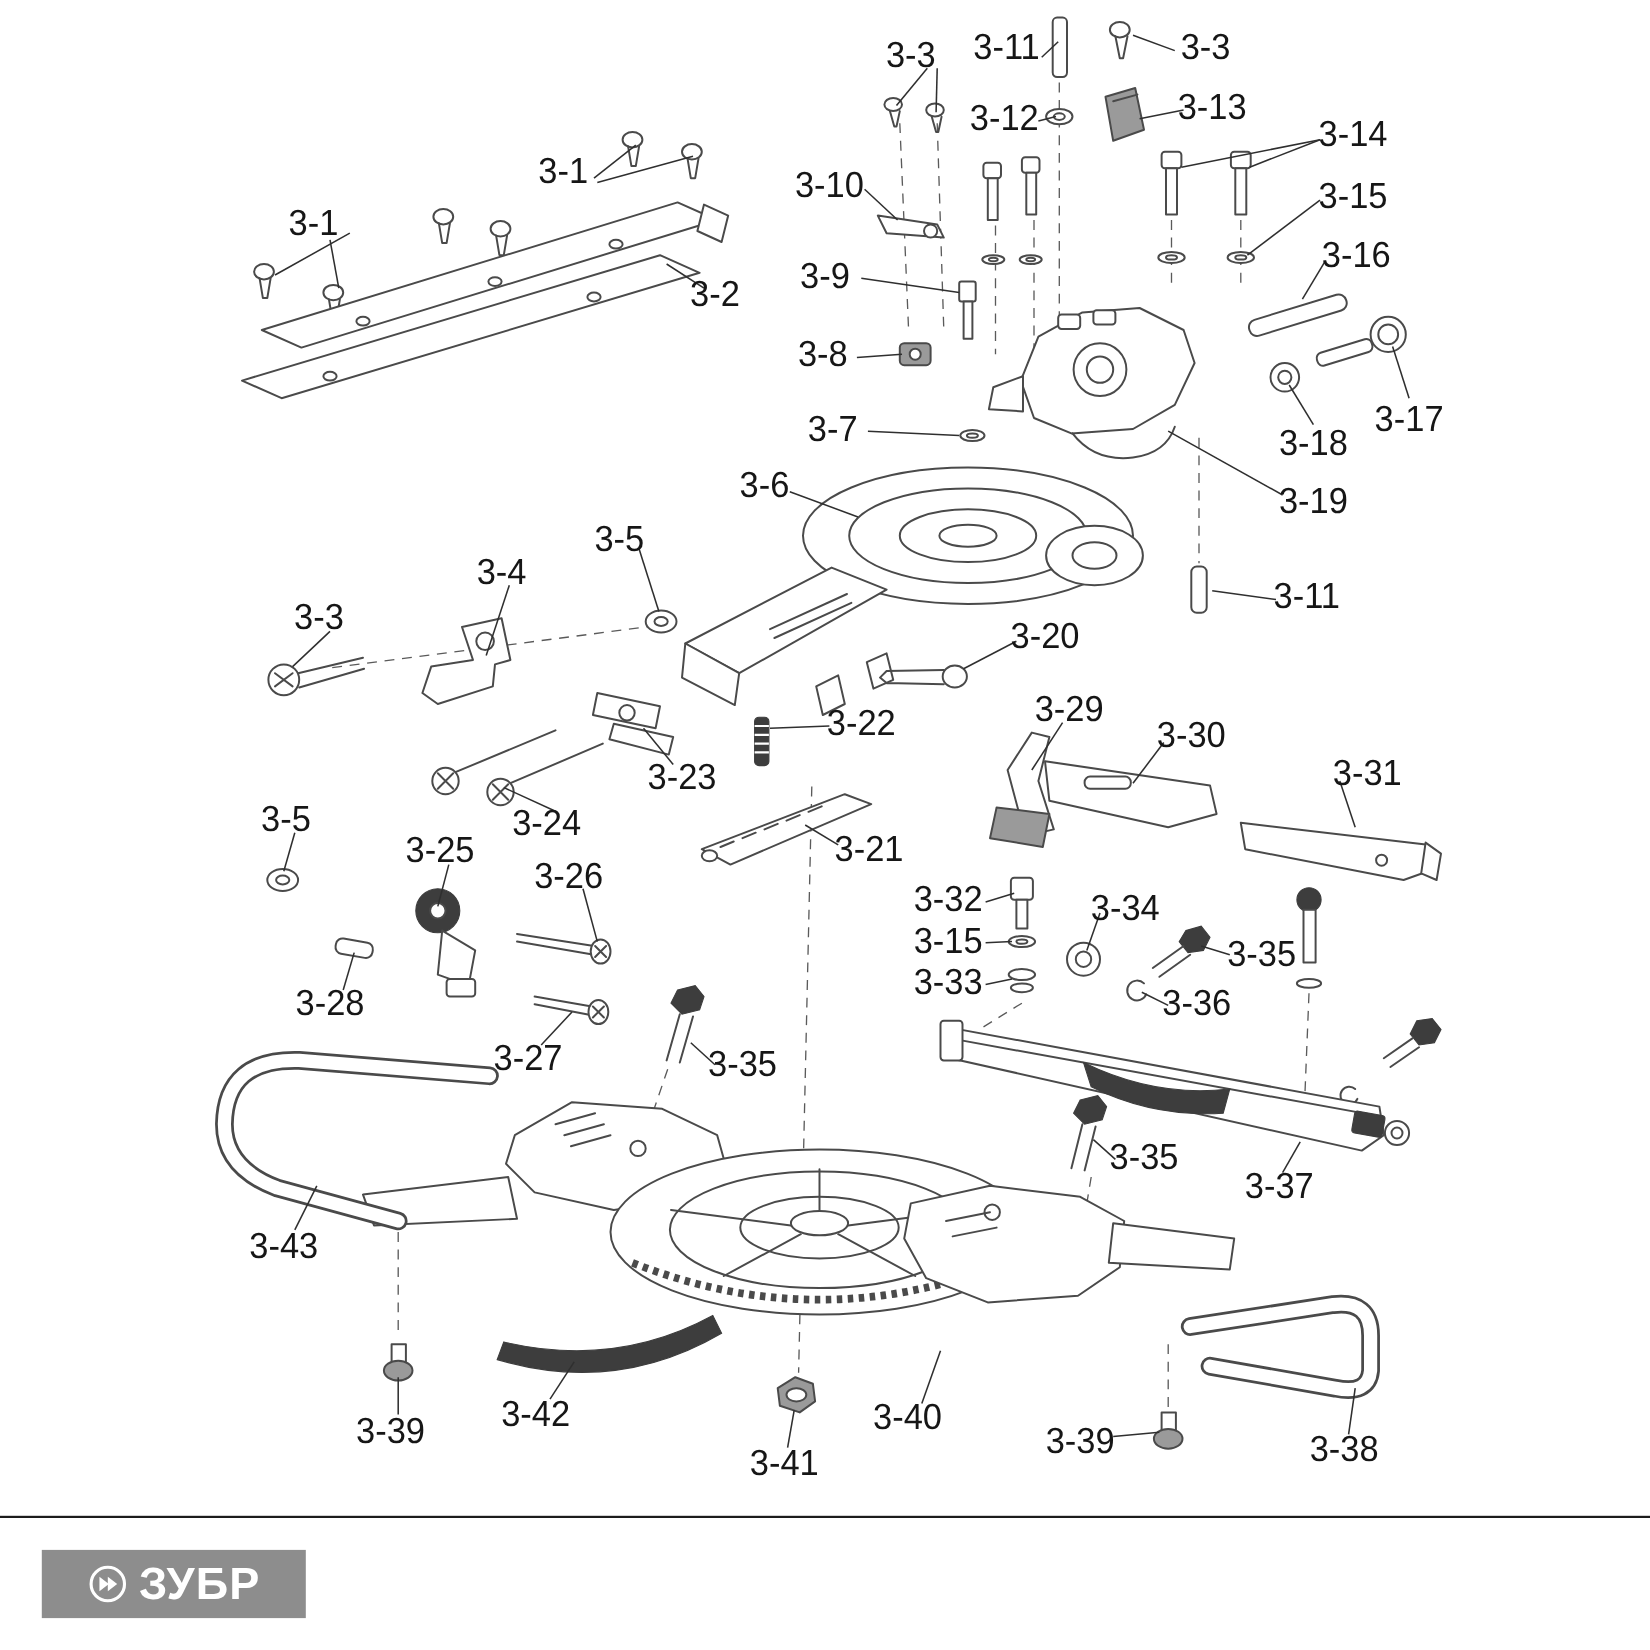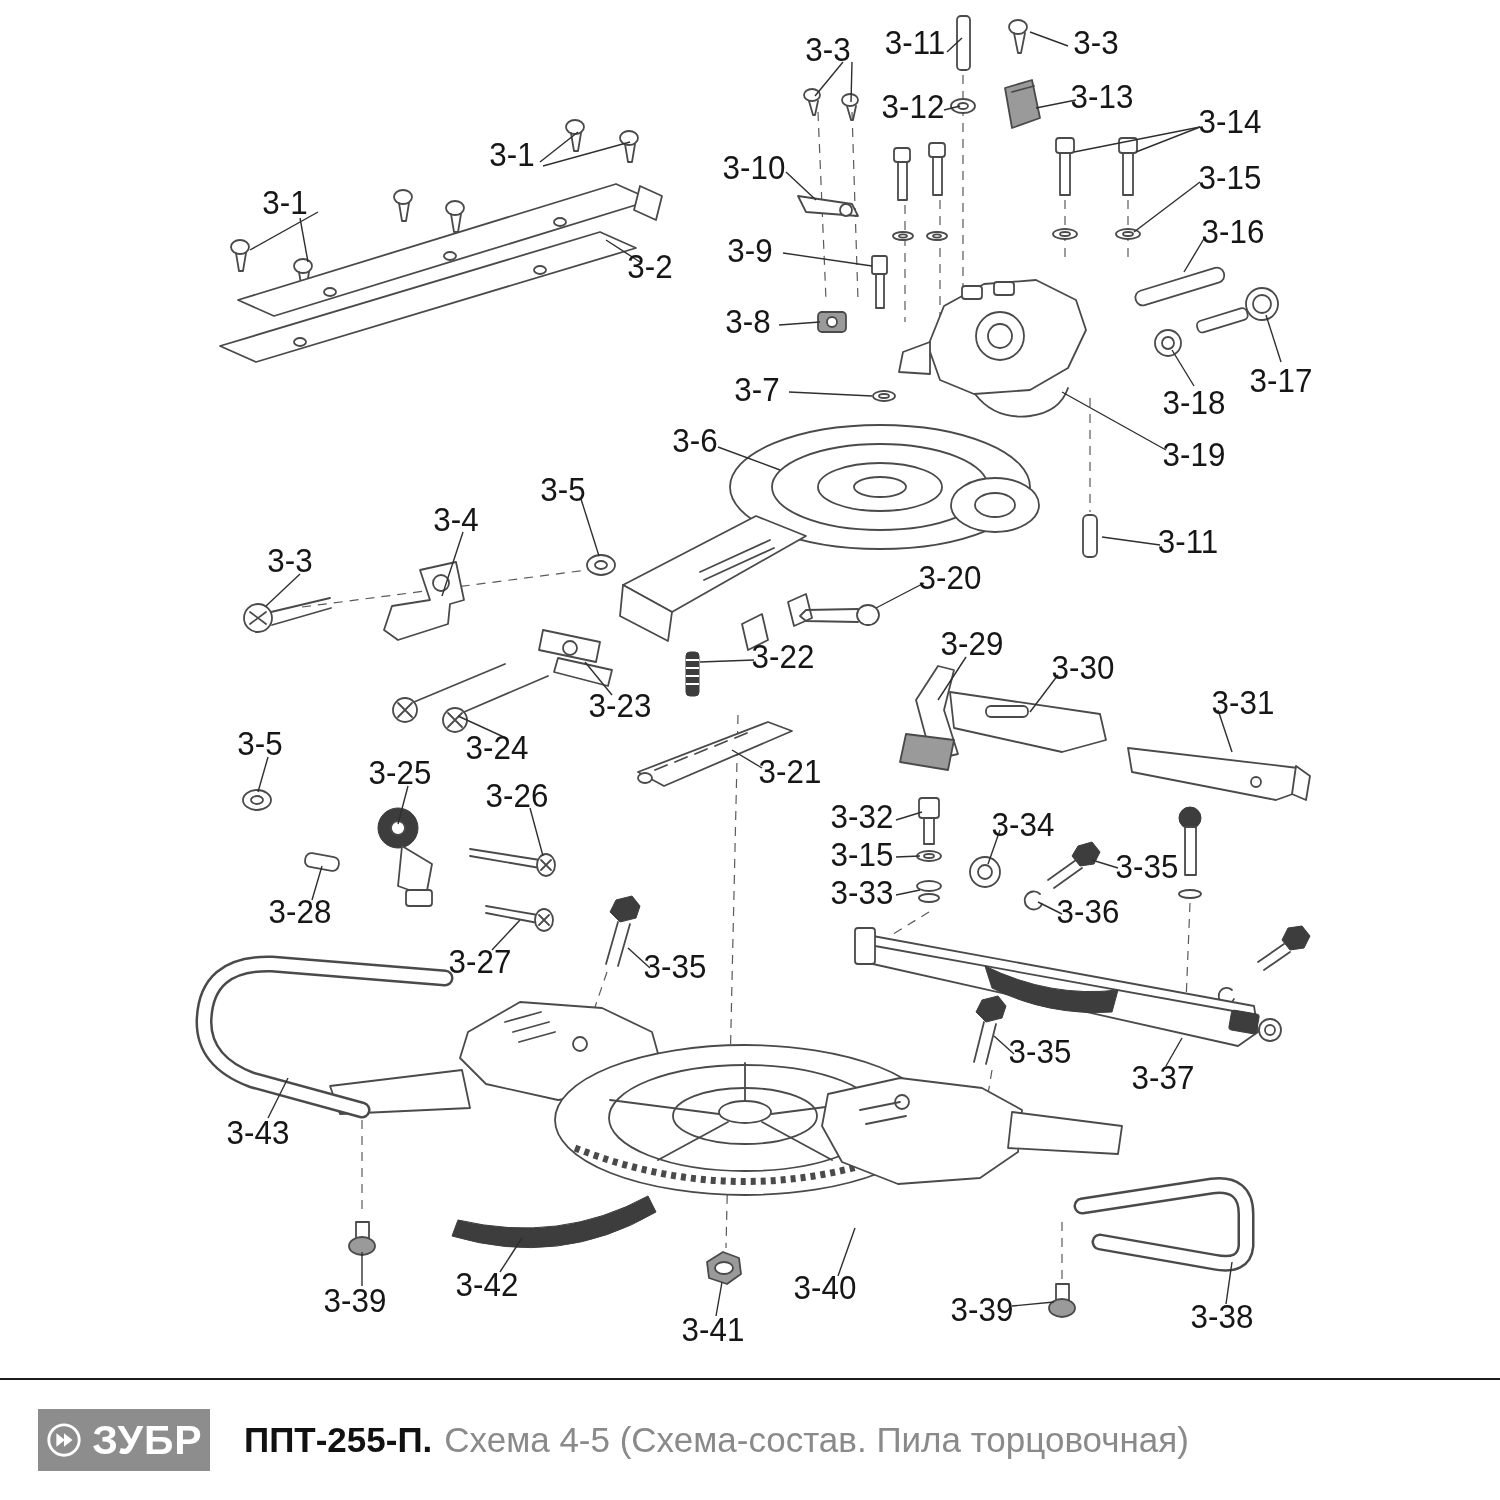--- a/index.html
+++ b/index.html
@@ -23,21 +23,21 @@
   .part-label{
     position:absolute;transform:translate(-50%,-50%) scaleX(.95);
     font-size:33px;color:#161616;white-space:nowrap;letter-spacing:0px;
   }
   .footer{
     position:absolute;left:0;right:0;top:1378px;bottom:0;
     border-top:2px solid #1c1c1c;display:flex;align-items:center;gap:34px;
     padding-left:38px;box-sizing:border-box;background:#fff;
   }
   .logo-box{
-    width:172px;height:62px;background:#8d8d8d;display:flex;align-items:center;
+    width:240px;height:62px;background:#8d8d8d;display:flex;align-items:center;
     justify-content:center;gap:9px;flex:0 0 auto;
   }
   .brand{color:#ffffff;font-size:41px;font-weight:bold;letter-spacing:1px;line-height:1;}
   .emblem{width:38px;height:38px;flex:0 0 auto;}
   .title-line{display:flex;align-items:baseline;}
   .model{font-weight:bold;font-size:35px;color:#111111;}
   .subtitle{font-size:35px;color:#8a8a8a;margin-left:12px;font-weight:400;}
 </style>
 </head>
 <body>
@@ -374,19 +374,15 @@
 
   <div class="footer">
     <div class="logo-box">
       <svg class="emblem" viewBox="0 0 40 40">
         <circle cx="20" cy="20" r="16" fill="none" stroke="#ffffff" stroke-width="3"></circle>
         <path d="M12 13 L21 20 L12 27 Z" fill="#ffffff"></path>
         <path d="M20 13 L29 20 L20 27 Z" fill="#ffffff"></path>
       </svg>
       <span class="brand">ЗУБР</span>
     </div>
-    <div class="title-line">
-      <span class="model">ППТ-255-П.</span>
-      <span class="subtitle">Схема 4-5 (Схема-состав. Пила торцовочная)</span>
-    </div>
   </div>
 
 </div>
 
 </body></html>

